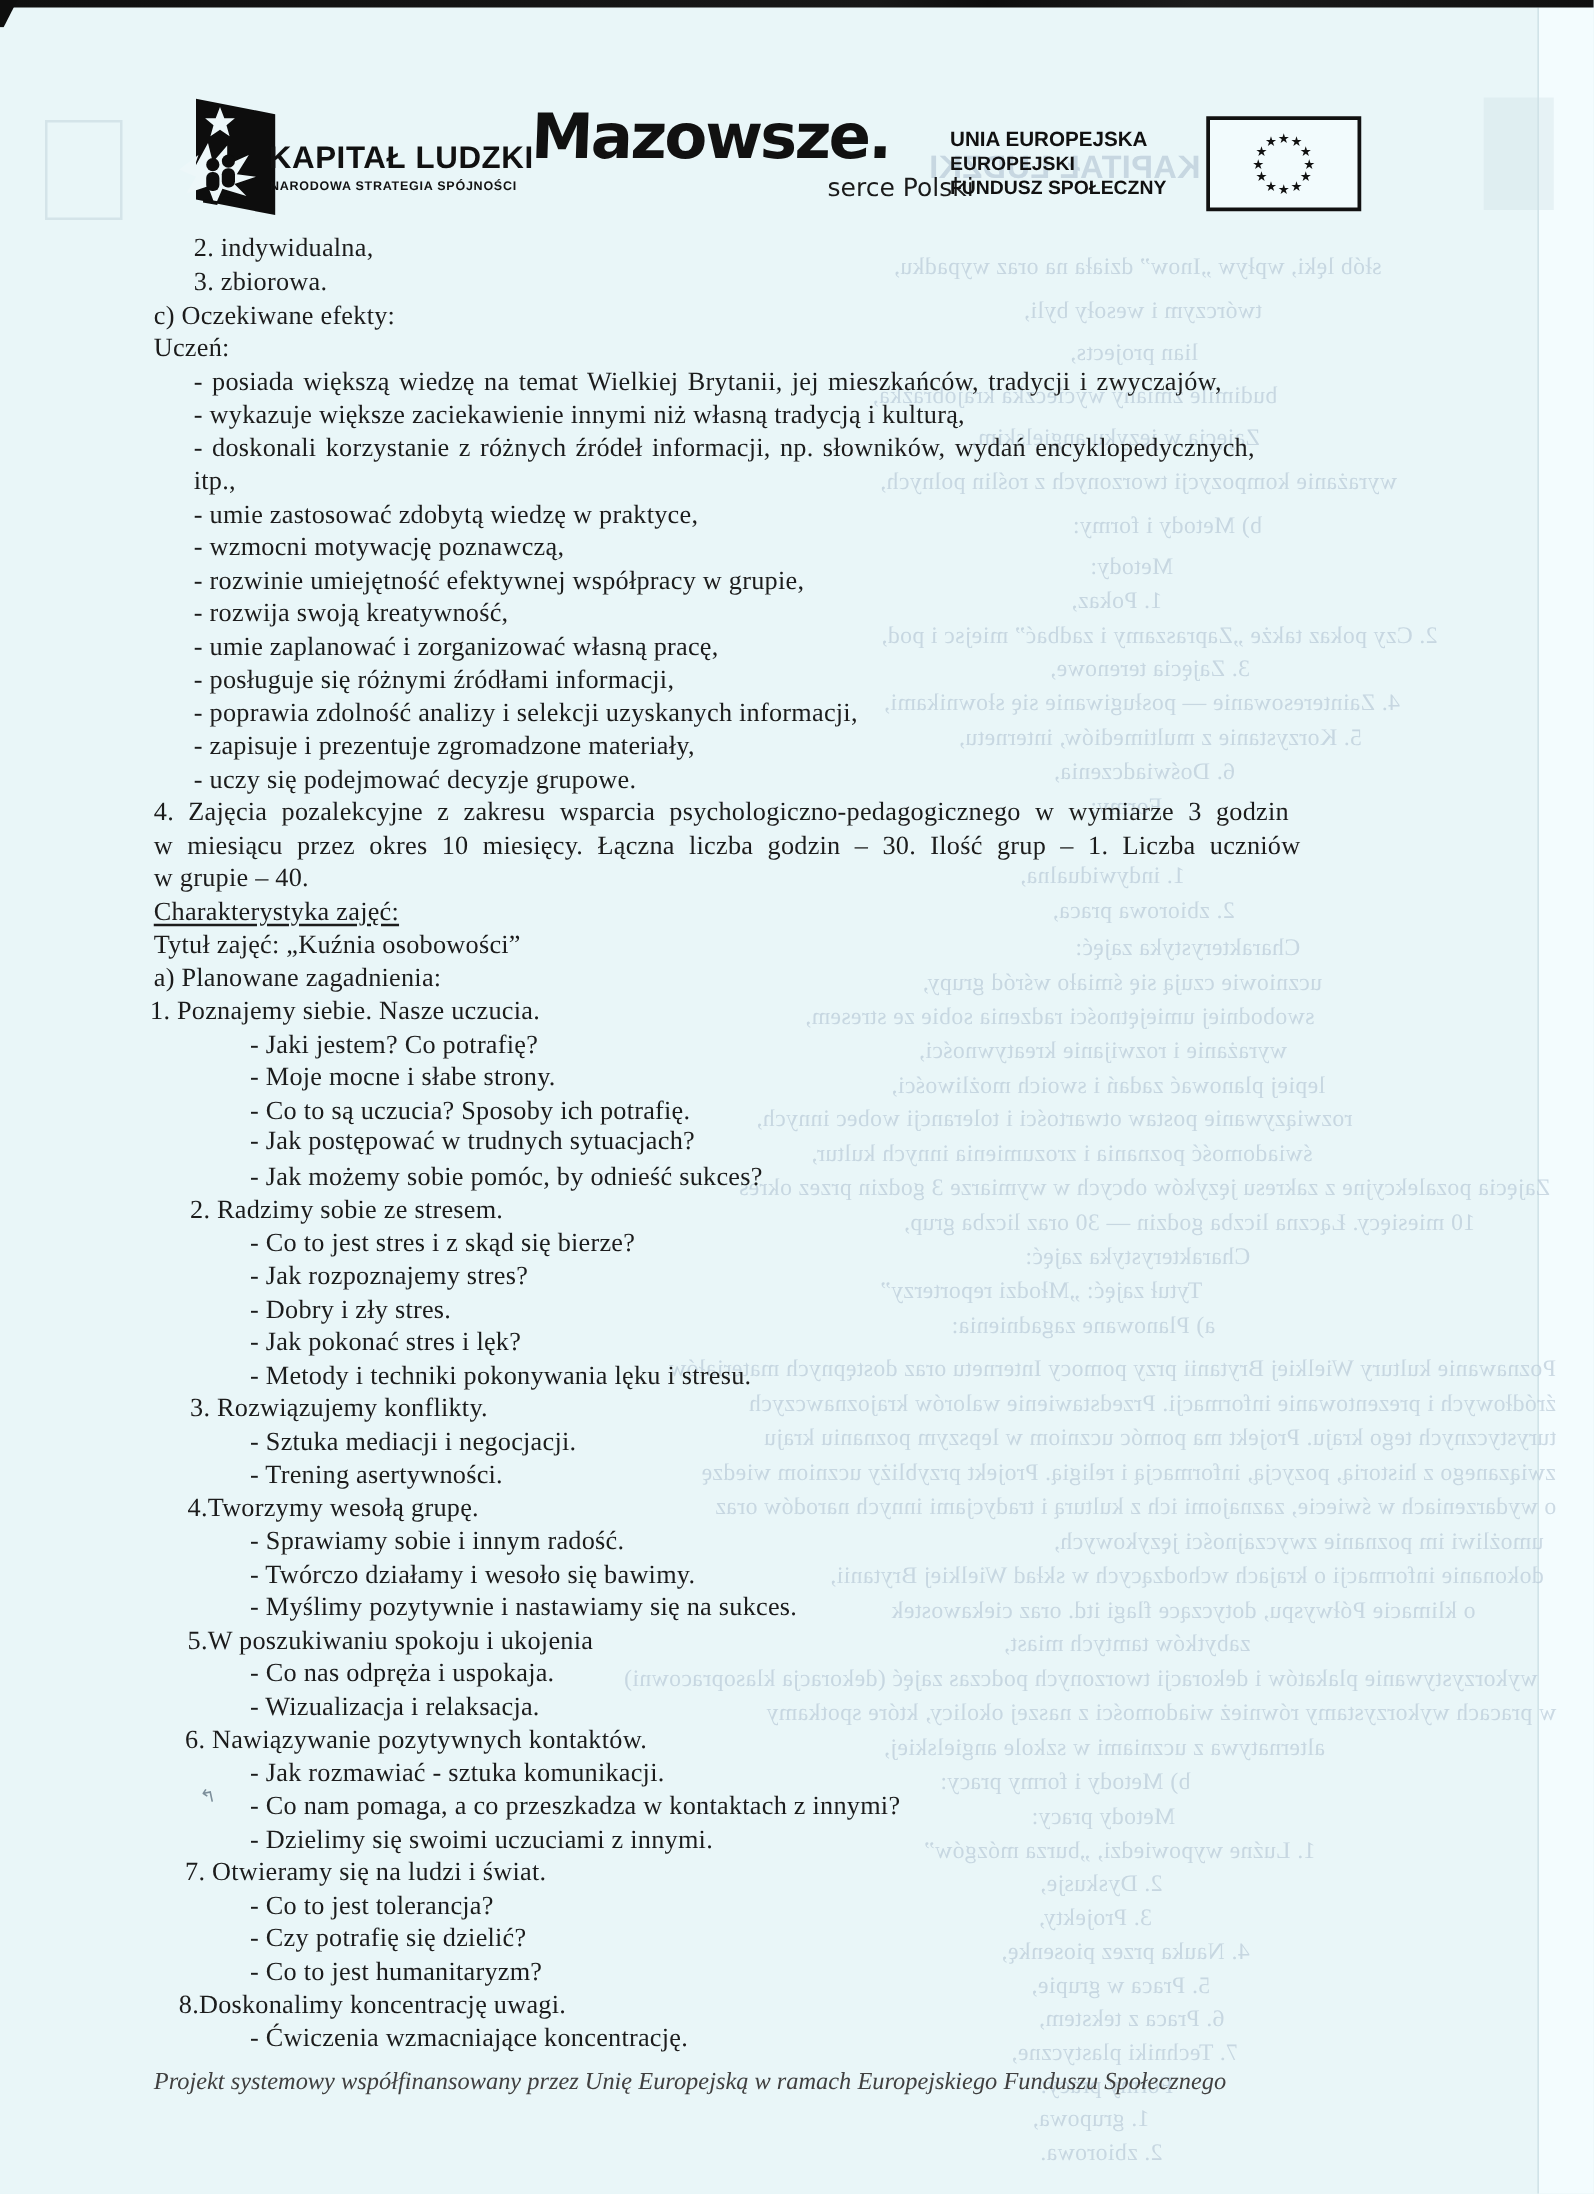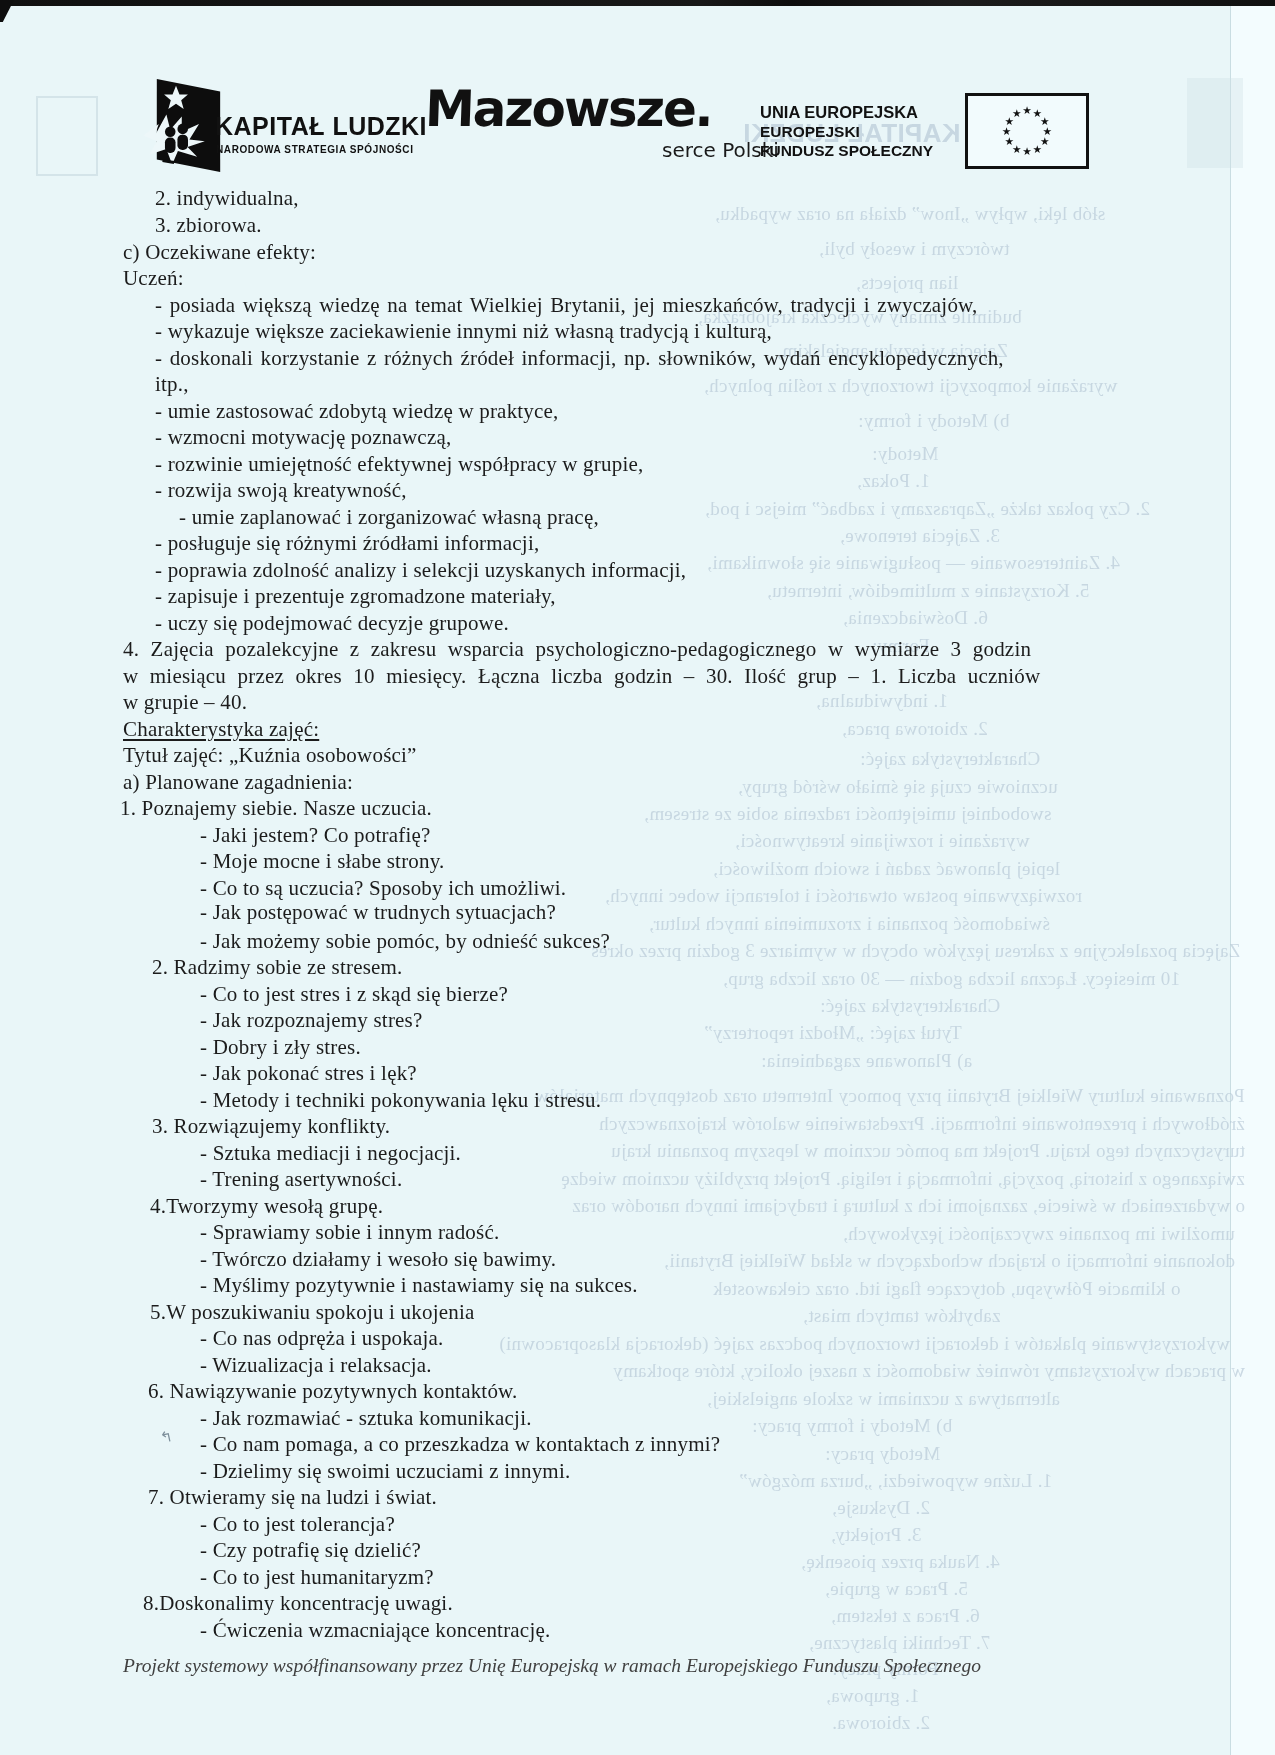--- a/index.html
+++ b/index.html
@@ -163,35 +163,35 @@
       <div class="line" style="left: 123px; top: 240px;">c) Oczekiwane efekty:</div>
       <div class="line" style="left: 123px; top: 266px;">Uczeń:</div>
       <div class="line" style="left: 155px; top: 293px; word-spacing: 2px;">- posiada większą wiedzę na temat Wielkiej Brytanii, jej mieszkańców, tradycji i zwyczajów,</div>
       <div class="line" style="left: 155px; top: 319px;">- wykazuje większe zaciekawienie innymi niż własną tradycją i kulturą,</div>
       <div class="line" style="left: 155px; top: 346px; word-spacing: 2px;">- doskonali korzystanie z różnych źródeł informacji, np. słowników, wydań encyklopedycznych,</div>
       <div class="line" style="left: 155px; top: 372px;">itp.,</div>
       <div class="line" style="left: 155px; top: 399px;">- umie zastosować zdobytą wiedzę w praktyce,</div>
       <div class="line" style="left: 155px; top: 425px;">- wzmocni motywację poznawczą,</div>
       <div class="line" style="left: 155px; top: 452px;">- rozwinie umiejętność efektywnej współpracy w grupie,</div>
       <div class="line" style="left: 155px; top: 478px;">- rozwija swoją kreatywność,</div>
-      <div class="line" style="left: 155px; top: 505px; margin-left: 24px;">- umie zaplanować i zorganizować własną pracę,</div>
+      <div class="line" style="left: 155px; top: 505px;">- umie zaplanować i zorganizować własną pracę,</div>
       <div class="line" style="left: 155px; top: 531px;">- posługuje się różnymi źródłami informacji,</div>
       <div class="line" style="left: 155px; top: 558px;">- poprawia zdolność analizy i selekcji uzyskanych informacji,</div>
       <div class="line" style="left: 155px; top: 584px;">- zapisuje i prezentuje zgromadzone materiały,</div>
       <div class="line" style="left: 155px; top: 611px;">- uczy się podejmować decyzje grupowe.</div>
       <div class="line" style="left: 123px; top: 637px; word-spacing: 6px;">4. Zajęcia pozalekcyjne z zakresu wsparcia psychologiczno-pedagogicznego w wymiarze 3 godzin</div>
       <div class="line" style="left: 123px; top: 664px; word-spacing: 6px;">w miesiącu przez okres 10 miesięcy. Łączna liczba godzin – 30. Ilość grup – 1. Liczba uczniów</div>
       <div class="line" style="left: 123px; top: 690px;">w grupie – 40.</div>
       <div class="line u" style="left: 123px; top: 717px;">Charakterystyka zajęć:</div>
       <div class="line" style="left: 123px; top: 743px;">Tytuł zajęć: „Kuźnia osobowości”</div>
       <div class="line" style="left: 123px; top: 770px;">a) Planowane zagadnienia:</div>
       <div class="line" style="left: 120px; top: 796px;">1. Poznajemy siebie. Nasze uczucia.</div>
       <div class="line" style="left: 200px; top: 823px; text-align: right;">- Jaki jestem? Co potrafię?</div>
       <div class="line" style="left: 200px; top: 849px;">- Moje mocne i słabe strony.</div>
-      <div class="line" style="left: 200px; top: 876px;">- Co to są uczucia? Sposoby ich umożliwi.</div>
+      <div class="line" style="left: 200px; top: 876px;">- Co to są uczucia? Sposoby ich potrafię.</div>
       <div class="line" style="left: 200px; top: 900px;">- Jak postępować w trudnych sytuacjach?</div>
       <div class="line" style="left: 200px; top: 929px;">- Jak możemy sobie pomóc, by odnieść sukces?</div>
       <div class="line" style="left: 152px; top: 955px;">2. Radzimy sobie ze stresem.</div>
       <div class="line" style="left: 200px; top: 982px;">- Co to jest stres i z skąd się bierze?</div>
       <div class="line" style="left: 200px; top: 1008px;">- Jak rozpoznajemy stres?</div>
       <div class="line" style="left: 200px; top: 1035px;">- Dobry i zły stres.</div>
       <div class="line" style="left: 200px; top: 1061px;">- Jak pokonać stres i lęk?</div>
       <div class="line" style="left: 200px; top: 1088px;">- Metody i techniki pokonywania lęku i stresu.</div>
       <div class="line" style="left: 152px; top: 1114px;">3. Rozwiązujemy konflikty.</div>
       <div class="line" style="left: 200px; top: 1141px;">- Sztuka mediacji i negocjacji.</div>

